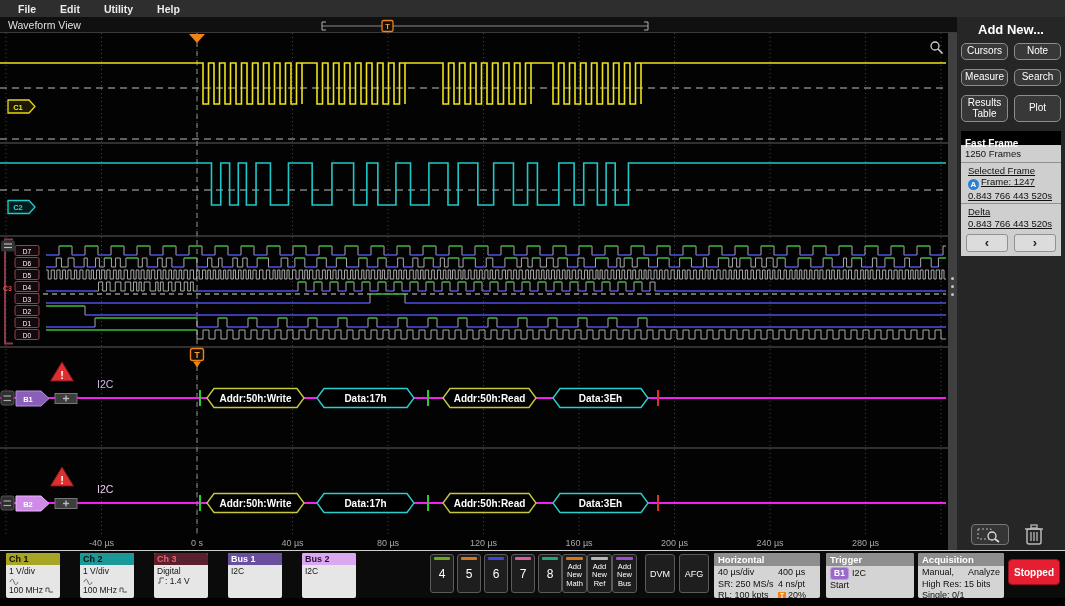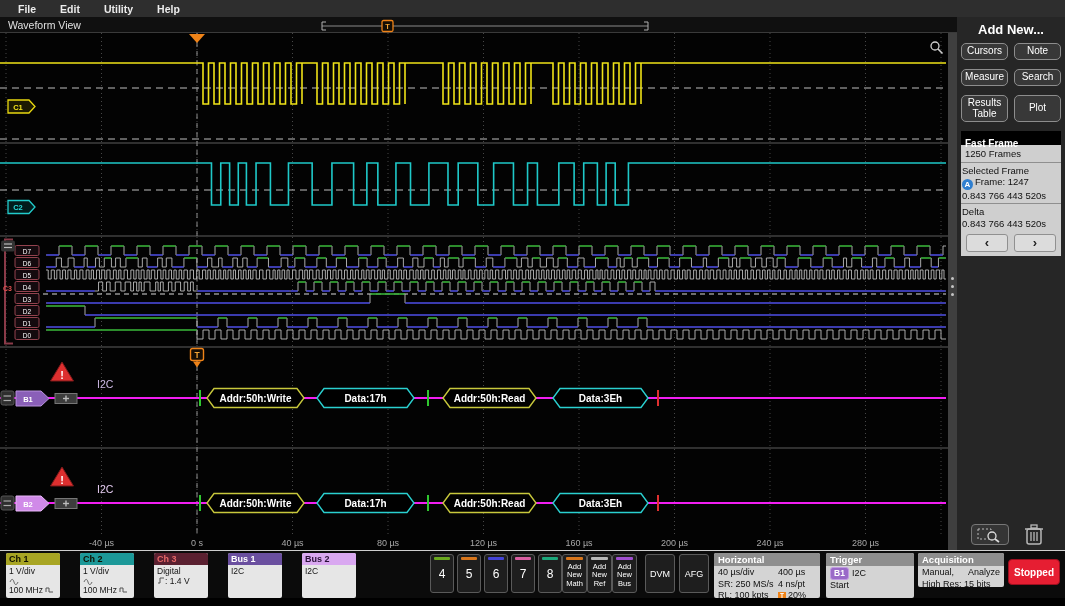--- a/index.html
+++ b/index.html
@@ -20,21 +20,21 @@
   .sidebar{position:absolute;left:957px;top:17px;width:108px;height:533px;background:#262626;padding-top:5px;}
   .addnew-title{text-align:center;color:#fff;font-size:13px;font-weight:700;}
   .btn-grid{display:grid;grid-template-columns:47px 47px;gap:9px 6px;justify-content:center;margin-top:6px;}
   .sbtn{background:#383838;border:1px solid #8d8d8d;border-radius:5px;color:#fff;font-size:10px;text-align:center;padding:2px 0;line-height:1.05;min-height:17px;display:flex;align-items:center;justify-content:center;cursor:pointer;}
   .sbtn.tall{min-height:24px;}
   .ff-panel{margin:9px 4px 0 4px;}
   .ff-header{background:#000;color:#fff;font-size:10px;font-weight:700;padding:7px 4px;height:14px;}
   .ff-body{background:#cfcfcf;color:#101010;font-size:9.5px;padding:2px 0 4px 0;}
   .ff-row{padding:1px 4px;}
   .ff-sec{border-top:1px solid #8f8f8f;margin-top:2px;padding-top:2px;}
-  .ff-line{padding:0 1px;line-height:1.18;}
+  .ff-line{padding:0 7px;line-height:1.18;text-decoration:underline;}
   .ab{display:inline-block;width:11px;height:11px;border-radius:50%;background:#2f7fd0;color:#fff;font-size:8px;font-weight:700;text-align:center;line-height:11px;margin-right:2px;vertical-align:-2px;}
   .ff-nav{display:flex;justify-content:center;gap:6px;margin-top:5px;}
   .navbtn{width:42px;height:18px;background:#dcdcdc;border:1px solid #909090;border-radius:3px;font-size:13px;font-weight:700;color:#222;text-align:center;line-height:15px;cursor:pointer;}
   .side-tools{position:absolute;left:0;bottom:2px;width:108px;height:26px;}
   .zoombox-btn{position:absolute;left:14px;top:2px;width:38px;height:21px;background:#353535;border:1px solid #777;border-radius:4px;cursor:pointer;}
   .trash-btn{position:absolute;left:62px;top:0;width:30px;height:25px;cursor:pointer;}
   
   .bottombar{position:absolute;left:0;top:550px;width:1065px;height:48px;background:#0b0b0b;border-top:1px solid #cfcfcf;}
   .ch-badges{position:absolute;left:6px;top:2px;display:flex;gap:20px;}
   .badge{width:54px;height:45px;background:#e6e6e6;border-radius:2px;overflow:hidden;cursor:pointer;}
@@ -49,21 +49,21 @@
   .abtn{position:relative;width:25px;height:39px;background:#1e1e1e;border:1px solid #5a5a5a;border-radius:3px;color:#fff;font-size:7.5px;text-align:center;display:flex;align-items:center;justify-content:center;line-height:1.15;padding-top:4px;cursor:pointer;}
   .inst-group{position:absolute;left:645px;top:3px;display:flex;gap:4px;}
   .ibtn{width:30px;height:39px;background:#1e1e1e;border:1px solid #5a5a5a;border-radius:3px;color:#fff;font-size:9px;display:flex;align-items:center;justify-content:center;cursor:pointer;}
   .panel{position:absolute;top:2px;background:#d4d4d4;border-radius:2px;overflow:hidden;cursor:pointer;}
   .phdr{background:#8e8e8e;color:#fff;font-size:9.5px;font-weight:700;padding:0 4px;height:13px;line-height:13px;}
   .pbody{padding:1px 4px;font-size:9px;color:#101010;line-height:1.3;}
   .prow{display:flex;}
   .pc1{width:60px;} .pc2{flex:1;}
   .p-horizontal{left:714px;width:106px;height:45px;}
   .p-trigger{left:826px;width:88px;height:45px;}
-  .p-acq{left:918px;width:86px;height:34px;}
+  .p-acq{left:918px;width:86px;height:45px;}
   .b1pill{display:inline-block;background:#9a6ac8;border:1px solid #c09ae0;border-radius:3px;color:#fff;font-weight:700;font-size:8.5px;padding:0 3px;margin-right:3px;}
   .tico{display:inline-block;width:8px;height:8px;background:#ef8318;color:#fff;font-size:6.5px;font-weight:700;text-align:center;line-height:8px;margin-right:2px;vertical-align:0px;}
   .stopped{position:absolute;left:1008px;top:8px;width:52px;height:26px;background:#e61e32;border:1px solid #9d0f1f;border-radius:4px;color:#fff;font-weight:700;font-size:10px;display:flex;align-items:center;justify-content:center;cursor:pointer;}
   .basestrip{position:absolute;left:0;top:598px;width:1065px;height:8px;background:#000;}
 </style>
 </head>
 <body>
 
 <div class="app">
 

